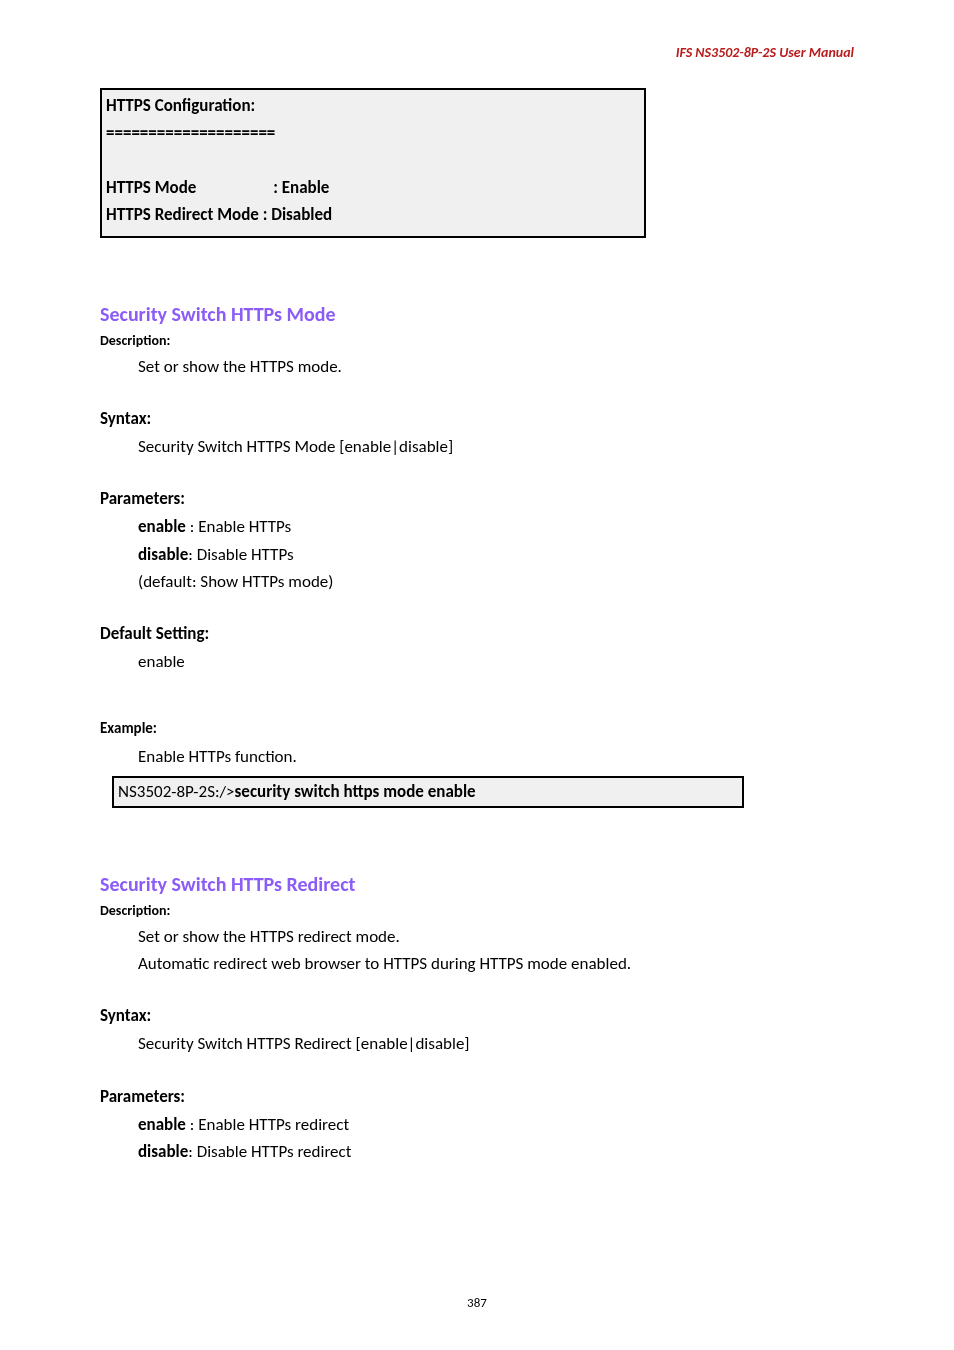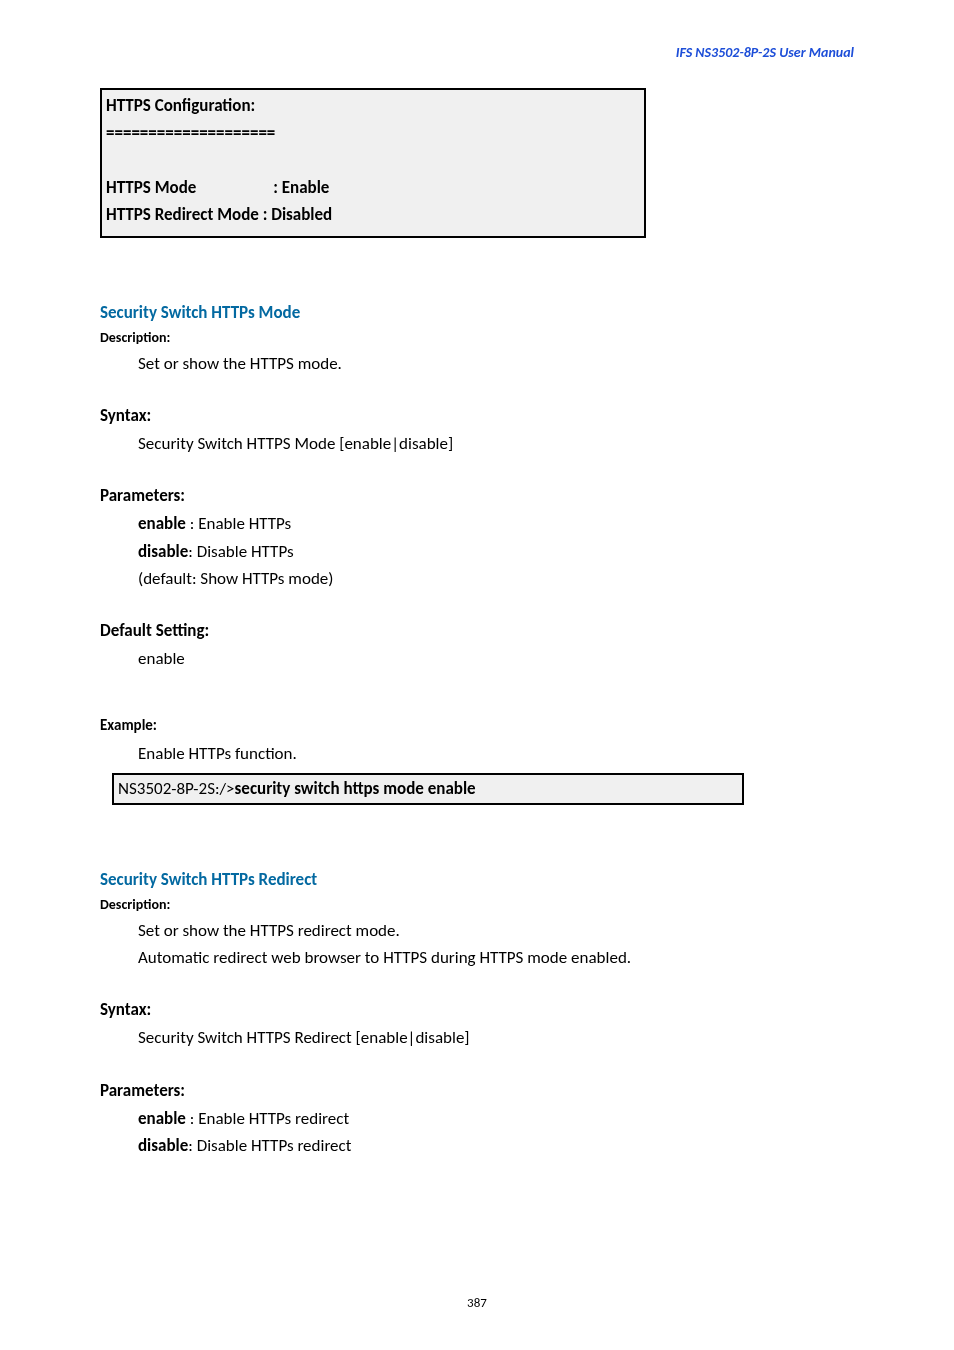--- a/index.html
+++ b/index.html
@@ -10,21 +10,21 @@
     position: relative;
     padding: 48px 100px 0 100px;
   }
   .header-line {
     position: absolute;
     top: 44px;
     right: 100px;
     font-size: 14px;
     font-style: italic;
     font-weight: bold;
-    color: #1d4ed8;
+    color: #b91c1c;
   }
   .content {
     margin-top: 40px;
   }
   .box1 {
     width: 546px;
     border: 2.5px solid #000;
     background: #f0f0f0;
     padding: 2px 4px 8px 4px;
     font-size: 17px;
@@ -36,22 +36,22 @@
   .box2 {
     width: 632px;
     margin-left: 12px;
     border: 2.5px solid #000;
     background: #f0f0f0;
     padding: 2px 4px;
     font-size: 17px;
     line-height: 1.4;
   }
   .section-title {
-    color: #0369a1;
-    font-size: 17px;
+    color: #8b5cf6;
+    font-size: 20px;
     font-weight: bold;
     margin-top: 64px;
     margin-bottom: 6px;
   }
   .subhead {
     font-size: 17px;
     font-weight: bold;
     margin-top: 28px;
     margin-bottom: 4px;
   }

